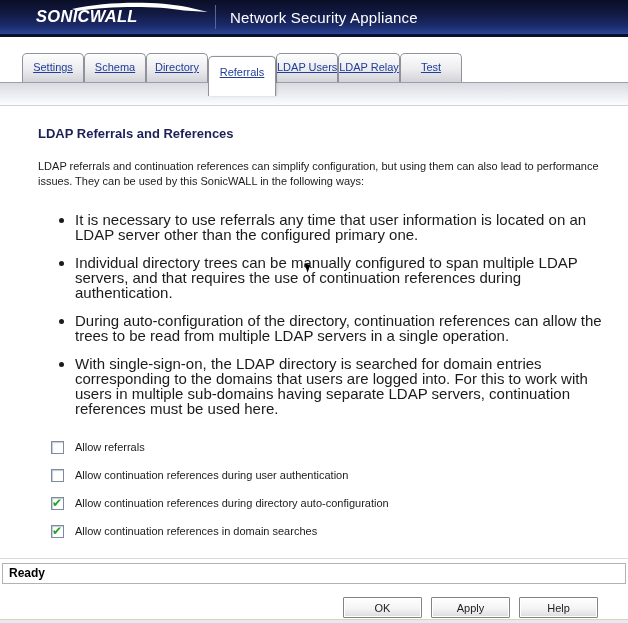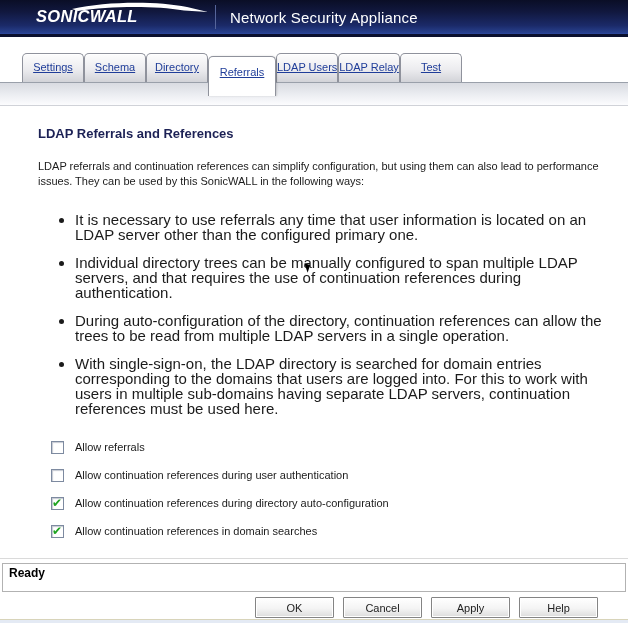--- a/index.html
+++ b/index.html
@@ -68,21 +68,21 @@
   
   .mouse-cursor {
     position:absolute; left:303px; top:264px; width:0; height:0;
     border-top:8px solid #000; border-left:6px solid transparent;
     transform:rotate(18deg); z-index:5;
   }
 
   
   .thin-line { position:absolute; left:0; right:0; top:558px; height:1px; background:#dadada; }
   .statusbar {
-    position:absolute; left:2px; right:2px; top:563px; height:29px;
+    position:absolute; left:2px; right:2px; top:563px; height:21px;
     border:1px solid #b2b2b2; background:#ffffff;
     font-size:12px; font-weight:bold; line-height:19px; padding-left:6px; color:#000;
   }
   .button-row { position:absolute; top:597px; right:30px; display:flex; gap:9px; }
   .btn {
     width:79px; height:21px; font-size:11px; color:#222; cursor:pointer;
     font-family:"Liberation Sans","DejaVu Sans",sans-serif;
     border:1px solid #848484; border-radius:1px;
     background:linear-gradient(180deg,#ffffff 0%,#f4f4f4 55%,#dcdcdc 100%);
     box-shadow:inset 0 0 0 1px #ffffff;
@@ -148,19 +148,18 @@
 
 <div class="mouse-cursor"></div>
 
 <div class="thin-line"></div>
 <div class="statusbar">
   <span>Ready</span>
 </div>
 
 <div class="button-row">
   <button class="btn">OK</button>
-  <button class="btn">Cancel</button>
   <button class="btn">Apply</button>
   <button class="btn">Help</button>
 </div>
 
 <div class="bottom-line"></div>
 <div class="bottom-strip"></div>
 
 </body></html>

